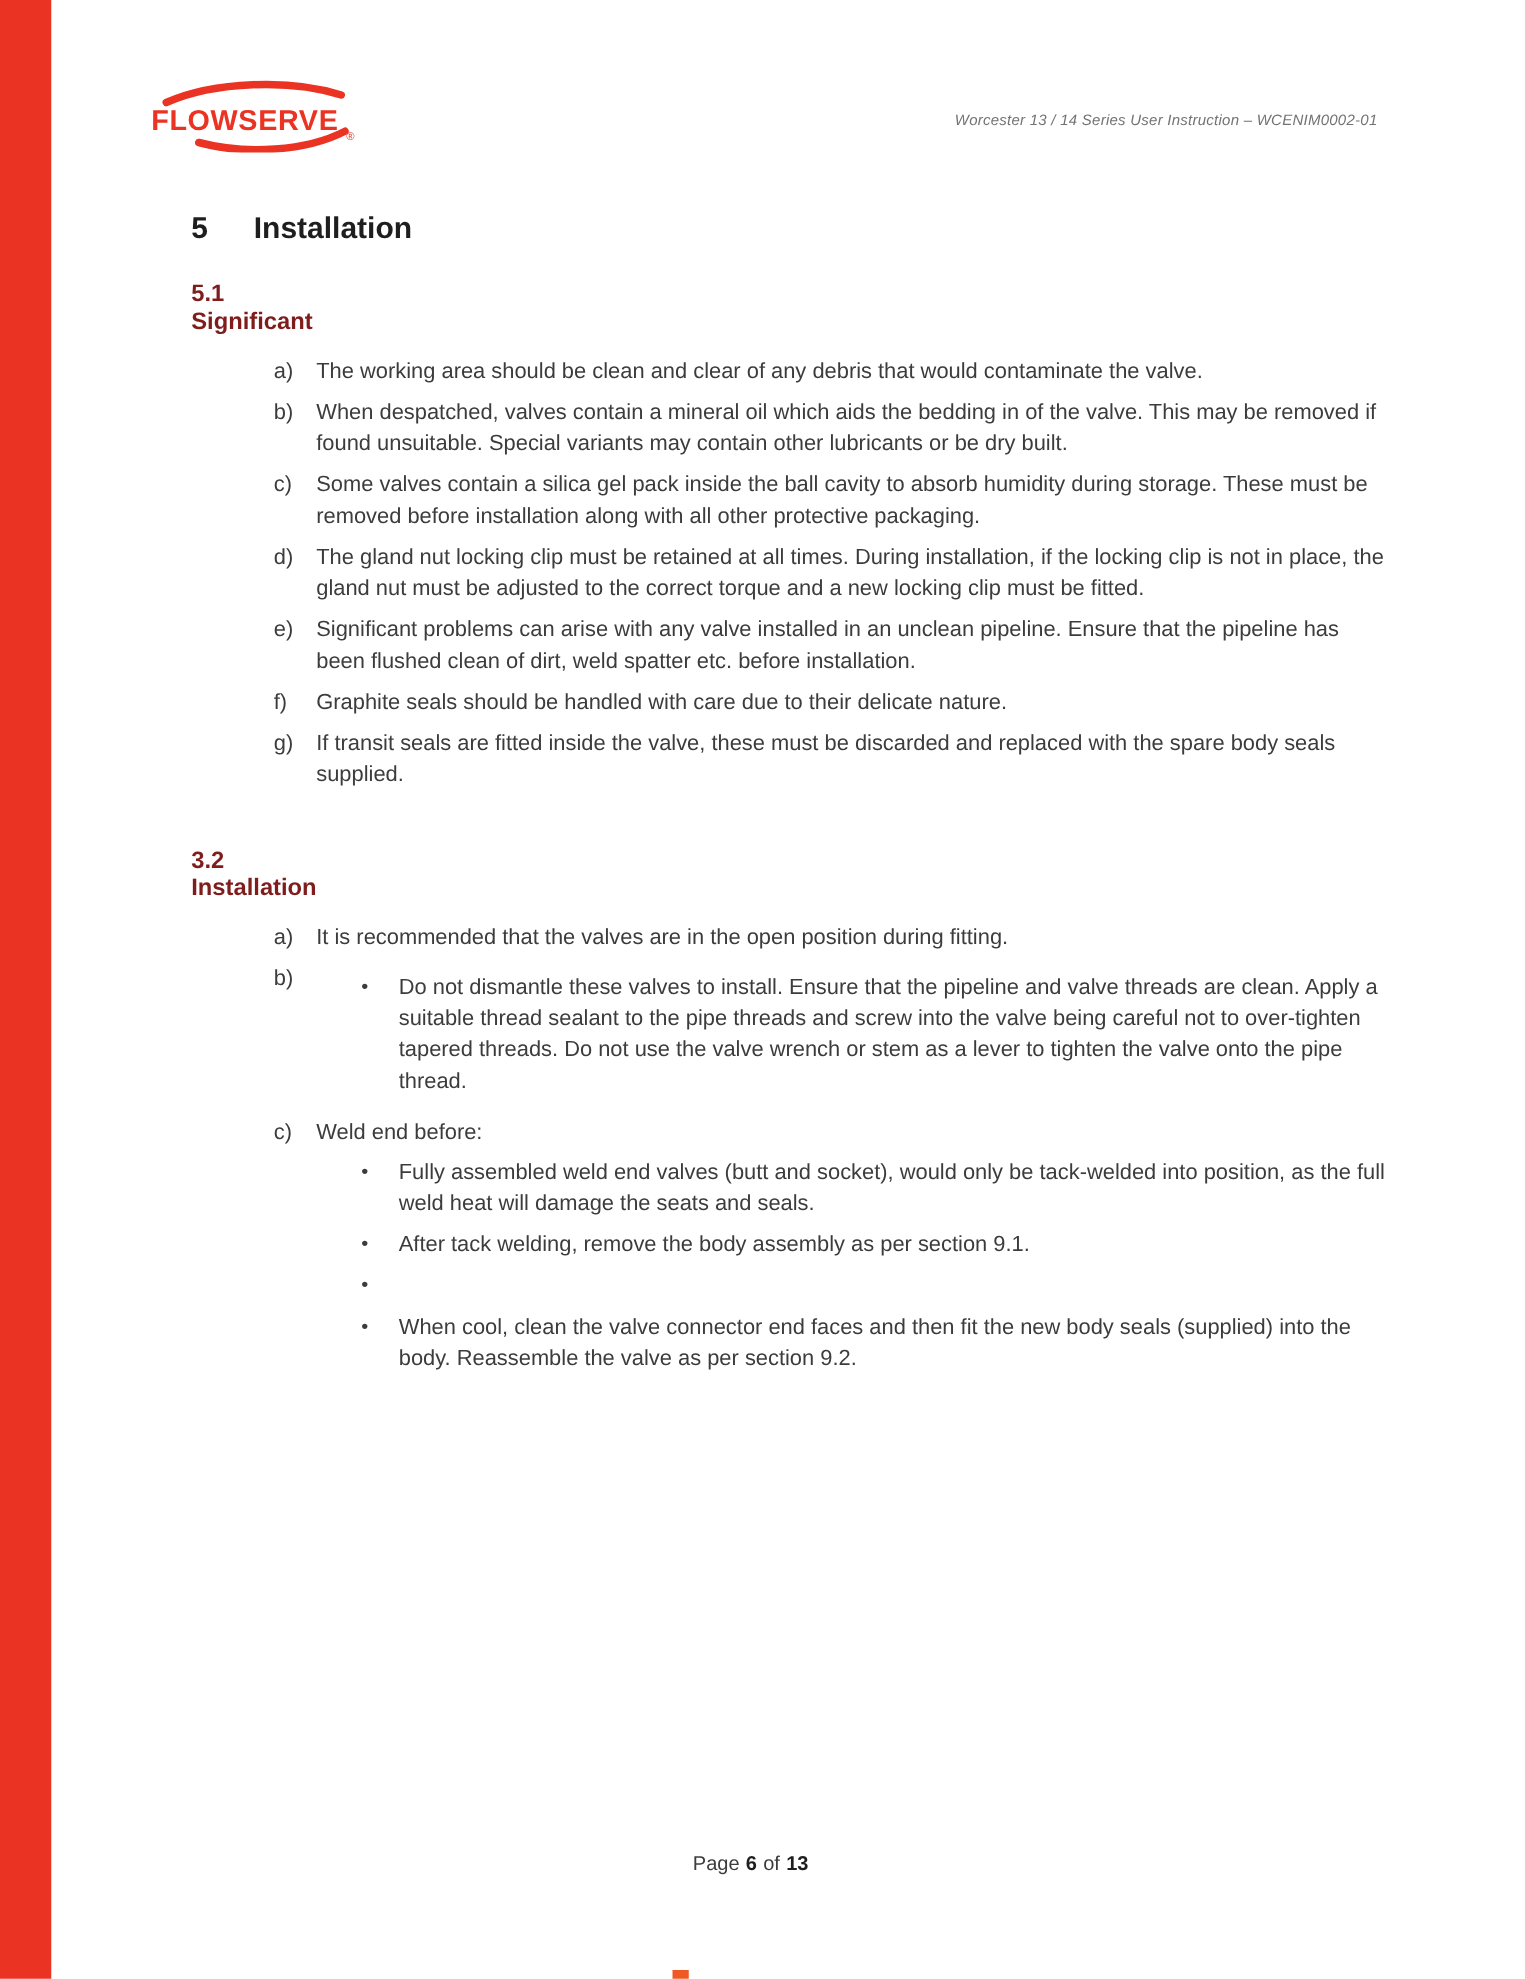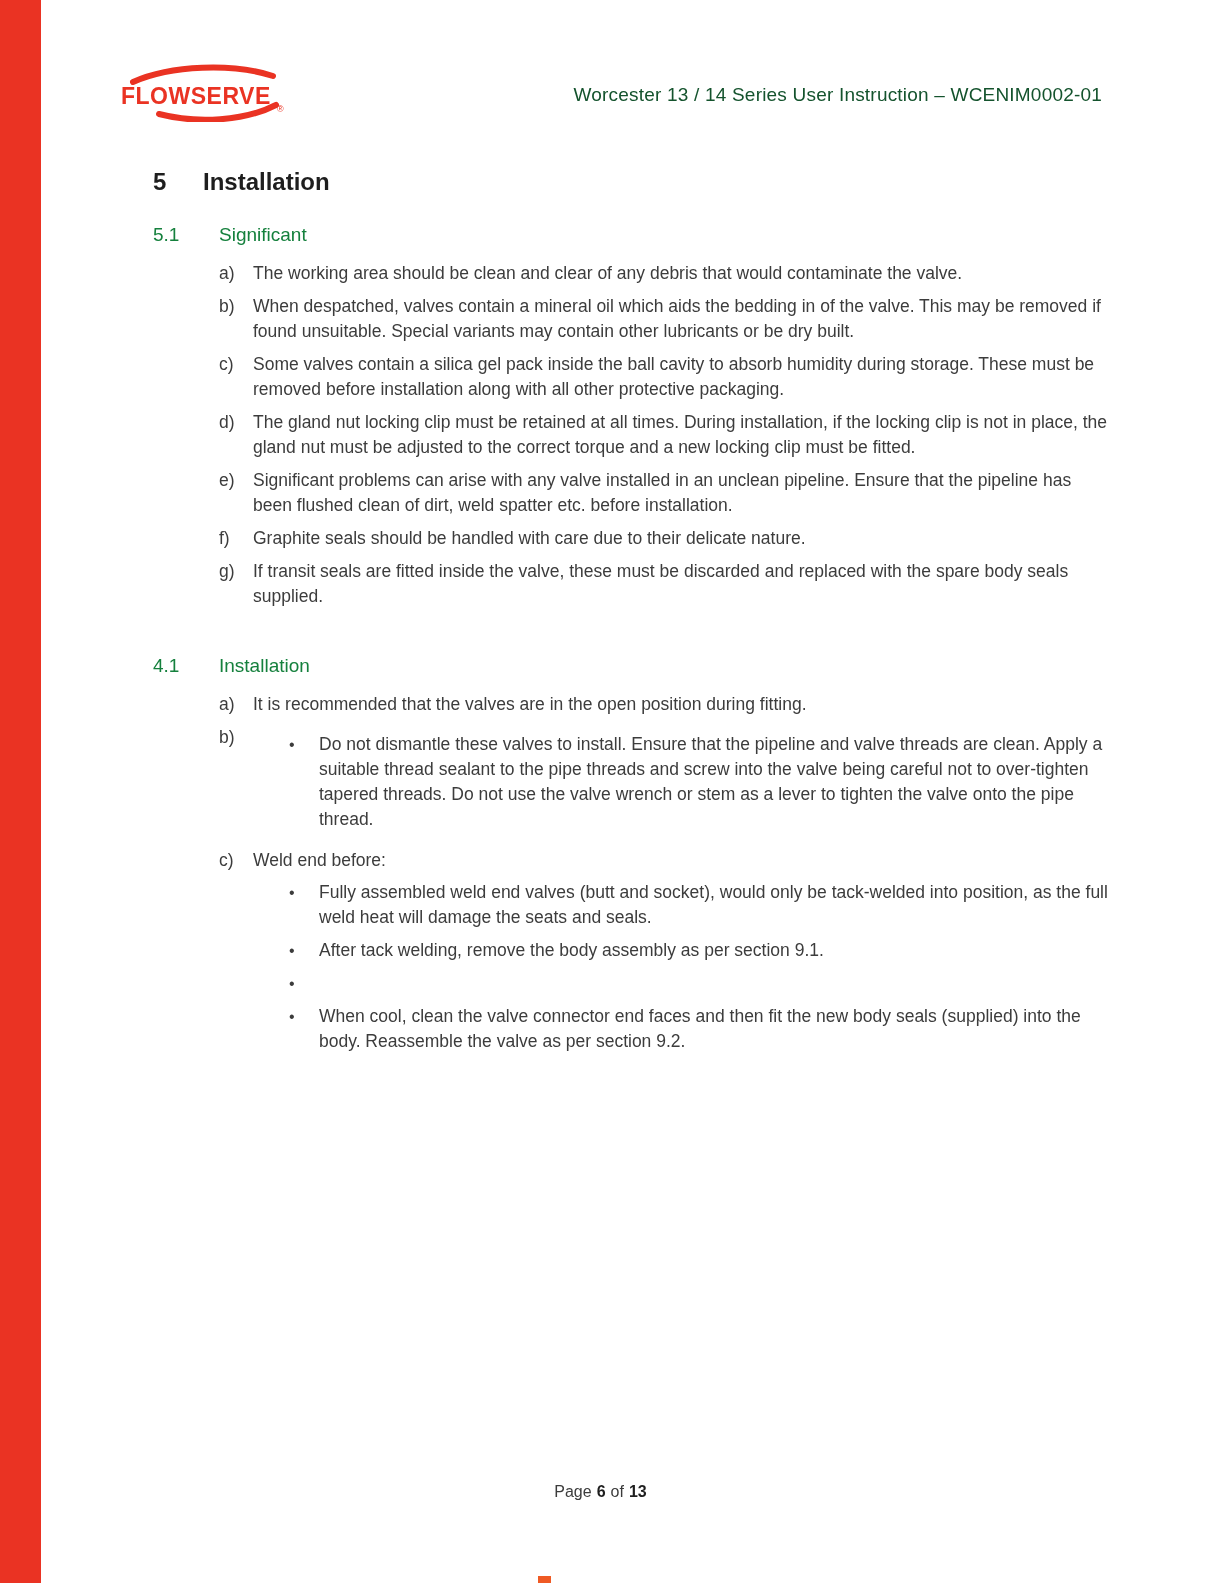--- a/index.html
+++ b/index.html
@@ -18,31 +18,32 @@
     background: #ea3323;
   }
   .page { position: absolute; left: 41px; top: 0; right: 0; bottom: 0; }
 
   
   .hdr {
     display: flex; align-items: center; justify-content: space-between;
     padding: 64px 118px 0 78px;
   }
   .doc-title {
-    color: #14532d;
-    font-size: 19px;
+    color: #737373;
+    font-style: italic;
+    font-size: 12px;
     letter-spacing: 0.2px;
     white-space: nowrap;
   }
 
   
   .content { padding: 42px 112px 0 112px; }
   .h1row { display: flex; font-weight: bold; color: #1e1e1e; font-size: 24px; margin-bottom: 28px; }
   .h1num { width: 50px; flex-shrink: 0; }
-  .h2row { display: flex; font-weight: normal; color: #15803d; font-size: 19px; margin-bottom: 15px; }
+  .h2row { display: flex; font-weight: bold; color: #7f1d1d; font-size: 19px; margin-bottom: 15px; flex-direction: column; }
   .h2num { width: 66px; flex-shrink: 0; }
   .sub52 { margin-top: 46px; }
 
   .items { margin-left: 66px; }
   .item { display: flex; margin-bottom: 8px; font-size: 17.5px; line-height: 25px; }
   .marker { width: 34px; flex-shrink: 0; }
   .itext { flex: 1; }
 
   .bullets { margin-top: 7px; }
   .bullet { display: flex; margin: 0 0 8px 36px; }
@@ -118,21 +119,21 @@
         <span class="marker">f)</span>
         <div class="itext">Graphite seals should be handled with care due to their delicate nature.</div>
       </div>
       <div class="item">
         <span class="marker">g)</span>
         <div class="itext">If transit seals are fitted inside the valve, these must be discarded and replaced with the spare body seals supplied.</div>
       </div>
     </div>
 
     <div class="h2row sub52">
-      <span class="h2num">4.1</span>
+      <span class="h2num">3.2</span>
       <span>Installation</span>
     </div>
 
     <div class="items">
       <div class="item">
         <span class="marker">a)</span>
         <div class="itext">It is recommended that the valves are in the open position during fitting.</div>
       </div>
 
       <div class="item">

